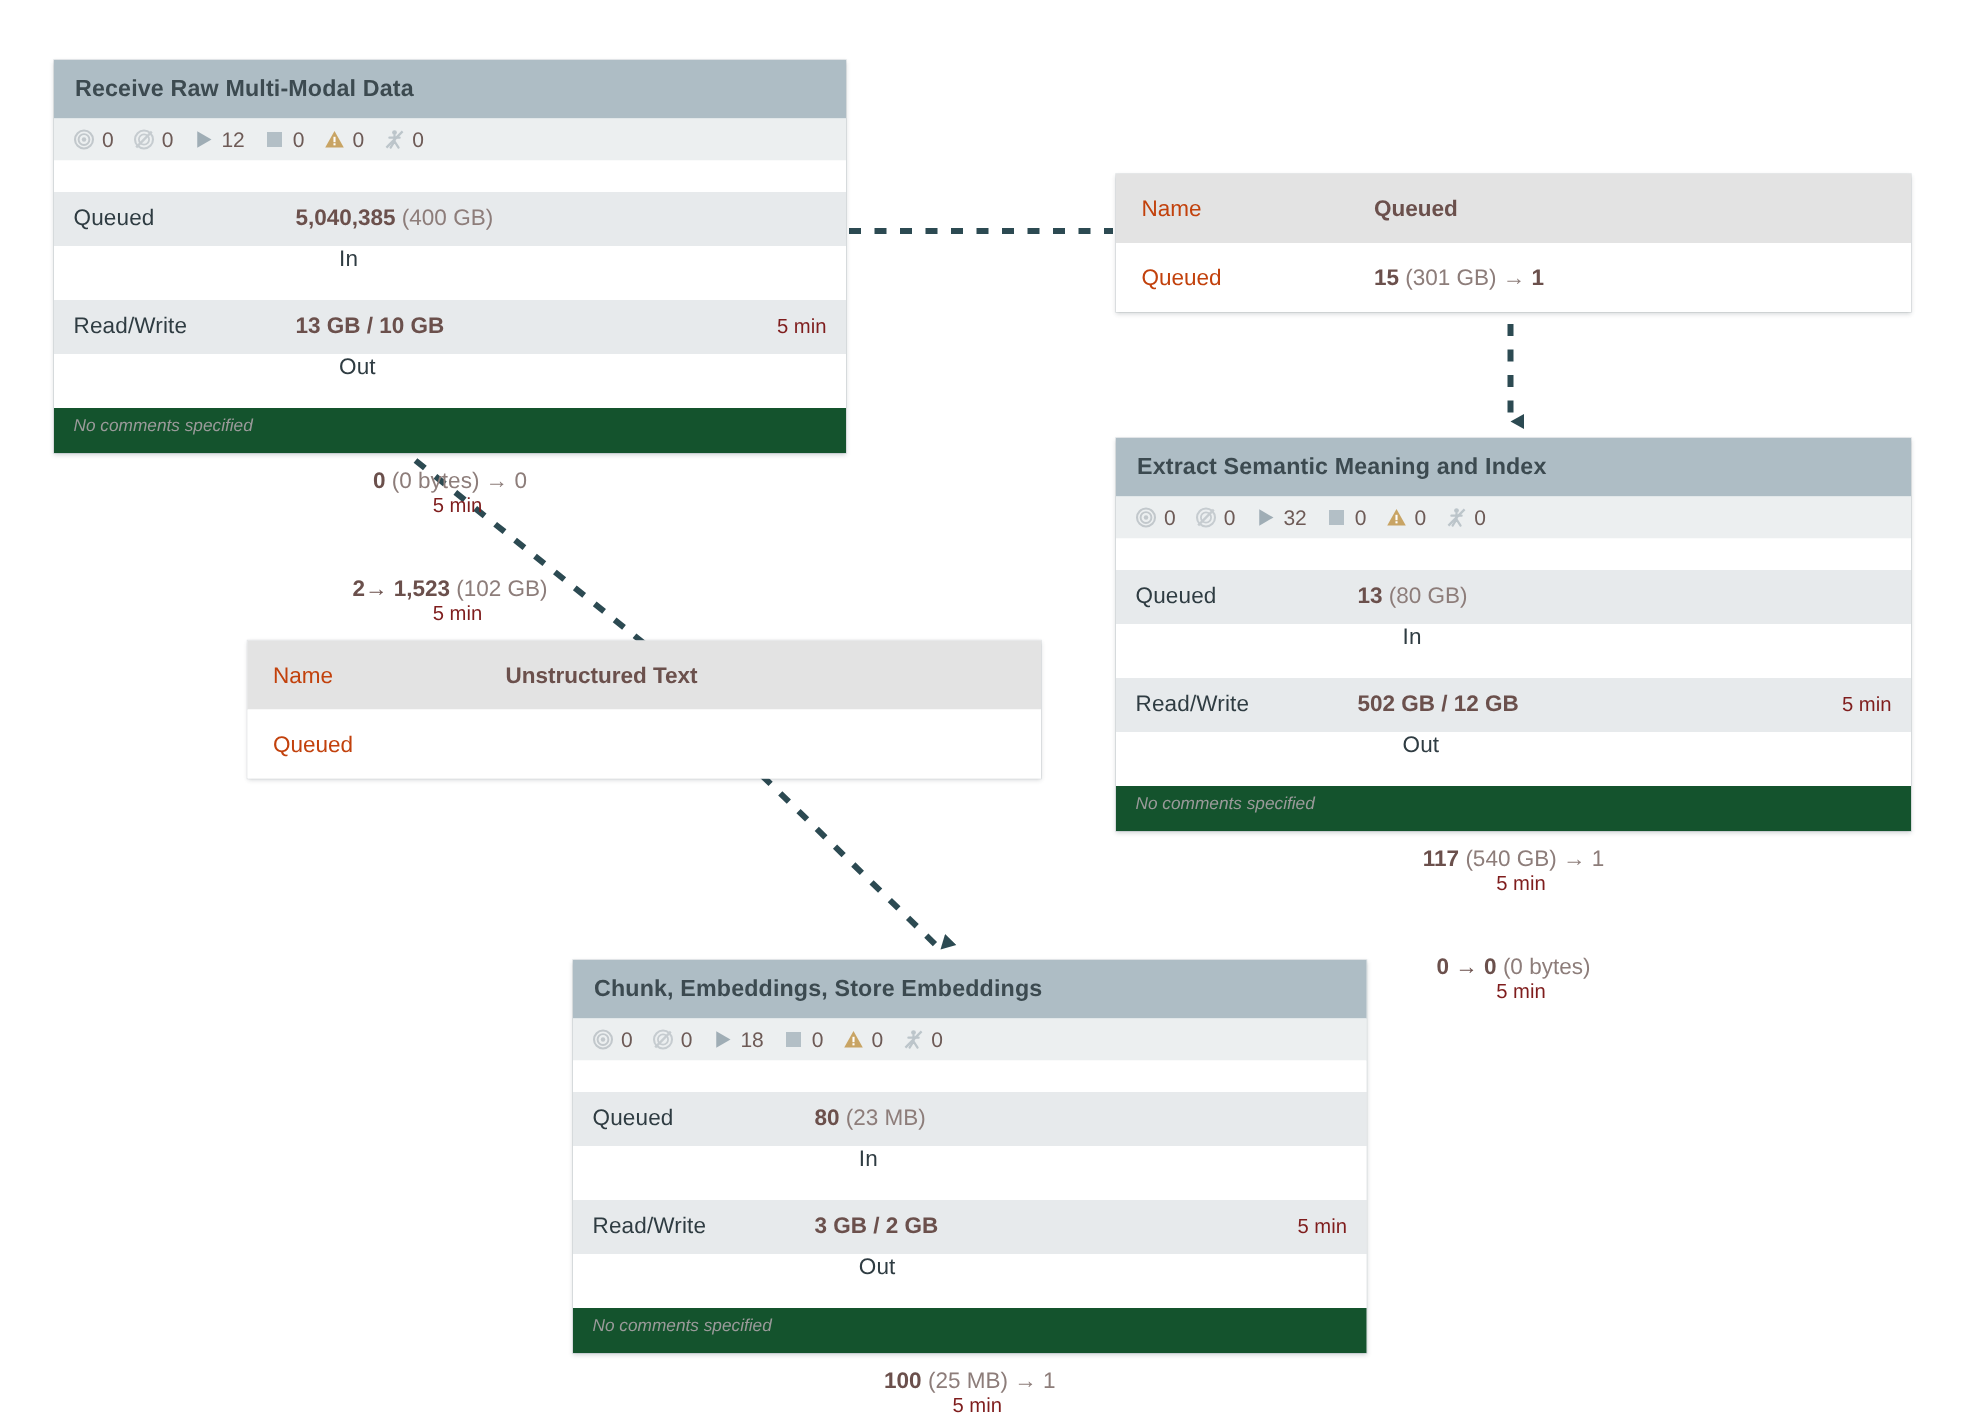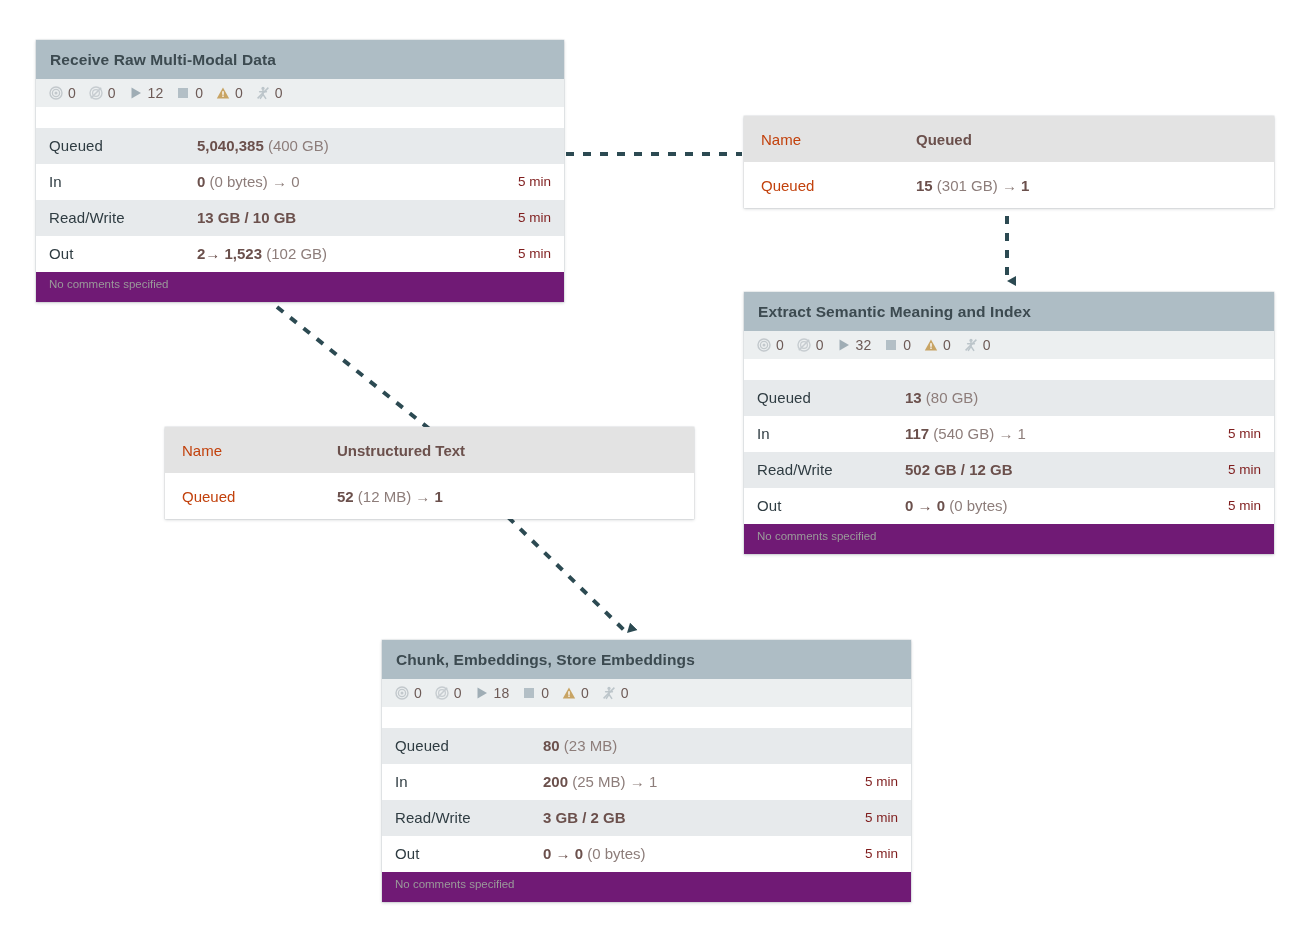--- a/index.html
+++ b/index.html
@@ -63,43 +63,44 @@
 
   .stats { width: 100%; }
   .srow {
     display: flex;
     align-items: center;
     height: 36px;
     padding: 0 13px;
     font-size: 15px;
   }
   .srow.alt { background: #e7eaec; }
-  .srow.plain { background: #ffffff; }
+  .srow.plain { background: #ffffff; flex-direction: column; }
   .slabel {
     width: 148px;
     flex: 0 0 148px;
     color: #2f3c42;
     font-weight: normal;
     letter-spacing: .1px;
   }
   .sval { flex: 1 1 auto; color: #7a615d; white-space: nowrap; }
   .sval b { font-weight: bold; color: #6b504c; }
   .sval .mut { color: #8d7d7a; font-weight: normal; }
   .stime {
     flex: 0 0 auto;
     color: #7f1d1d;
     font-size: 13.5px;
     text-align: right;
     padding-left: 10px;
   }
   .proc-comment {
     font-size: 11.5px;
+    font-style: italic;
     color: #9a9a9a;
     padding: 7px 13px 12px 13px;
-    background: #701a75;
+    background: #14532d;
     line-height: 1;
   }
 
   
   .connection {
     position: absolute;
     background: #ffffff;
     box-shadow: 0 1px 3px rgba(40,55,62,.20), 0 0 0 .5px rgba(120,135,145,.20);
     z-index: 2;
   }
@@ -342,21 +343,20 @@
     <div class="proc-comment">No comments specified</div>
   </div>
 
   <div class="connection" style="left:165px; top:427px; width:529px;">
     <div class="conn-row head">
       <span class="conn-label">Name</span>
       <span class="conn-val conn-name">Unstructured Text</span>
     </div>
     <div class="conn-row body">
       <span class="conn-label">Queued</span>
-      <span class="conn-val"><b>52</b><span class="mut"> (12 MB) → </span><b>1</b></span>
     </div>
   </div>
 
   <div class="processor" style="left:382px; top:640px; width:529px;">
     <div class="proc-header">Chunk, Embeddings, Store Embeddings</div>
 
     <div class="proc-status">
       <span class="st-item">
         <span class="st-ico">
           <svg viewBox="0 0 14 14" width="14" height="14">
@@ -418,21 +418,21 @@
     <div class="proc-spacer"></div>
 
     <div class="stats">
       <div class="srow alt">
         <span class="slabel">Queued</span>
         <span class="sval"><b>80</b><span class="mut"> (23 MB)</span></span>
         <span class="stime"></span>
       </div>
       <div class="srow plain">
         <span class="slabel">In</span>
-        <span class="sval"><b>200</b><span class="mut"> (25 MB) → 1</span></span>
+        <span class="sval"><b>100</b><span class="mut"> (25 MB) → 1</span></span>
         <span class="stime">5 min</span>
       </div>
       <div class="srow alt">
         <span class="slabel">Read/Write</span>
         <span class="sval"><b>3 GB / 2 GB</b><span class="mut"></span></span>
         <span class="stime">5 min</span>
       </div>
       <div class="srow plain">
         <span class="slabel">Out</span>
         <span class="sval"><b>0 → 0</b><span class="mut"> (0 bytes)</span></span>

